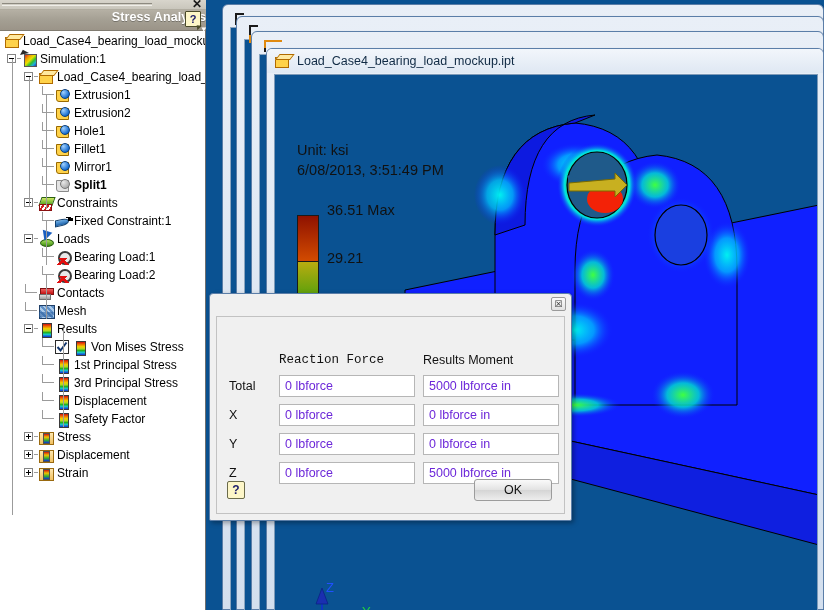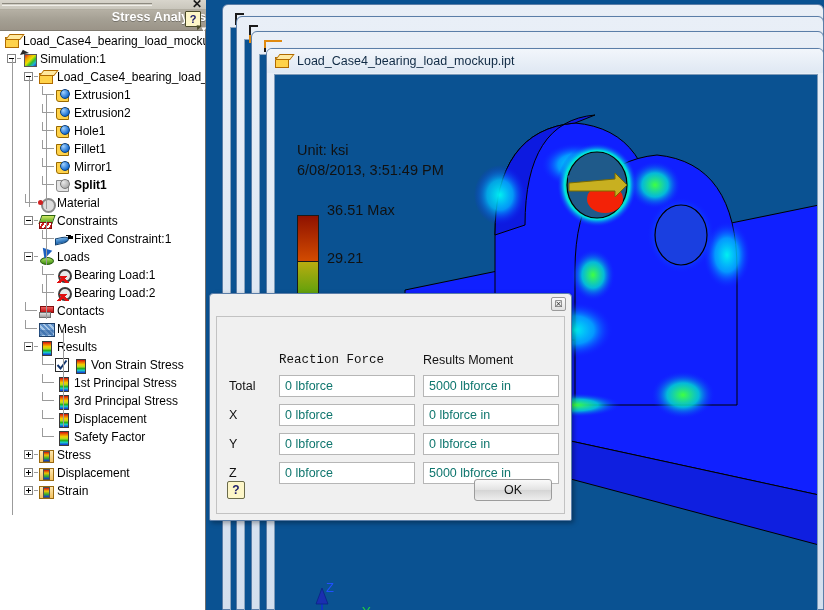--- a/index.html
+++ b/index.html
@@ -386,21 +386,21 @@
   }
   .col-head {
     position:absolute; font-size:12.5px; color:#111;
   }
   .rowlbl {
     position:absolute; font-size:12.5px; color:#111;
   }
   .tbox {
     position:absolute; height:22px;
     background:#ffffff; border:1px solid #b6b6b6;
-    font-size:12.5px; color:#0f766e;
+    font-size:12.5px; color:#6d28d9;
     line-height:20px; padding-left:5px;
     font-family: "Liberation Sans", sans-serif;
     outline:none;
   }
   .dhelp {
     position:absolute; left:10px; bottom:14px;
     width:18px; height:18px;
     background:#fdf6c8; border:1px solid #6a6a4a; border-radius:2px;
     color:#1a1a6a; font-weight:bold; font-size:12px;
     display:flex; align-items:center; justify-content:center;
@@ -614,27 +614,20 @@
           <span class="lbl">Mirror1</span>
         </div>
         <div class="trow bold">
           <div class="hline" style="left: 42px; top: 8px; width: 12px;"></div>
           <div class="vline" style="left: 42px; top: 0px; height: 9px;"></div>
           <div style="width: 55px; flex: 0 0 55px;"></div>
           <span class="ic ic-feat grey"></span>
           <span class="lbl">Split1</span>
         </div>
         <div class="trow">
-          <div class="hline" style="left: 25px; top: 8px; width: 12px;"></div>
-          <div class="vline" style="left: 25px; top: 0px; height: 9px;"></div>
-          <div style="width: 38px; flex: 0 0 38px;"></div>
-          <span class="ic ic-mat"></span>
-          <span class="lbl">Material</span>
-        </div>
-        <div class="trow">
           <div class="exp" style="left: 24px; top: 4px;"></div>
           <div class="hline" style="left: 34px; top: 8px; width: 4px;"></div>
           <div style="width: 38px; flex: 0 0 38px;"></div>
           <span class="ic ic-con"></span>
           <span class="lbl">Constraints</span>
         </div>
         <div class="trow">
           <div class="hline" style="left: 42px; top: 8px; width: 12px;"></div>
           <div class="vline" style="left: 42px; top: 0px; height: 9px;"></div>
           <div style="width: 55px; flex: 0 0 55px;"></div>
@@ -686,21 +679,21 @@
         <div class="trow">
           <div class="hline" style="left: 42px; top: 8px; width: 12px;"></div>
           <div class="vline" style="left: 42px; top: 0px; height: 9px;"></div>
           <div style="width: 55px; flex: 0 0 55px;"></div>
           <div class="cbx">
             <svg width="12" height="12" viewBox="0 0 12 12">
               <path d="M1.5 6 L4.5 9.5 L10.5 1.5" stroke="#11356e" stroke-width="2" fill="none"></path>
             </svg>
           </div>
           <span class="ic ic-rb"></span>
-          <span class="lbl">Von Strain Stress</span>
+          <span class="lbl">Von Mises Stress</span>
         </div>
         <div class="trow">
           <div class="hline" style="left: 42px; top: 8px; width: 12px;"></div>
           <div class="vline" style="left: 42px; top: 0px; height: 9px;"></div>
           <div style="width: 55px; flex: 0 0 55px;"></div>
           <span class="ic ic-rb"></span>
           <span class="lbl">1st Principal Stress</span>
         </div>
         <div class="trow">
           <div class="hline" style="left: 42px; top: 8px; width: 12px;"></div>

